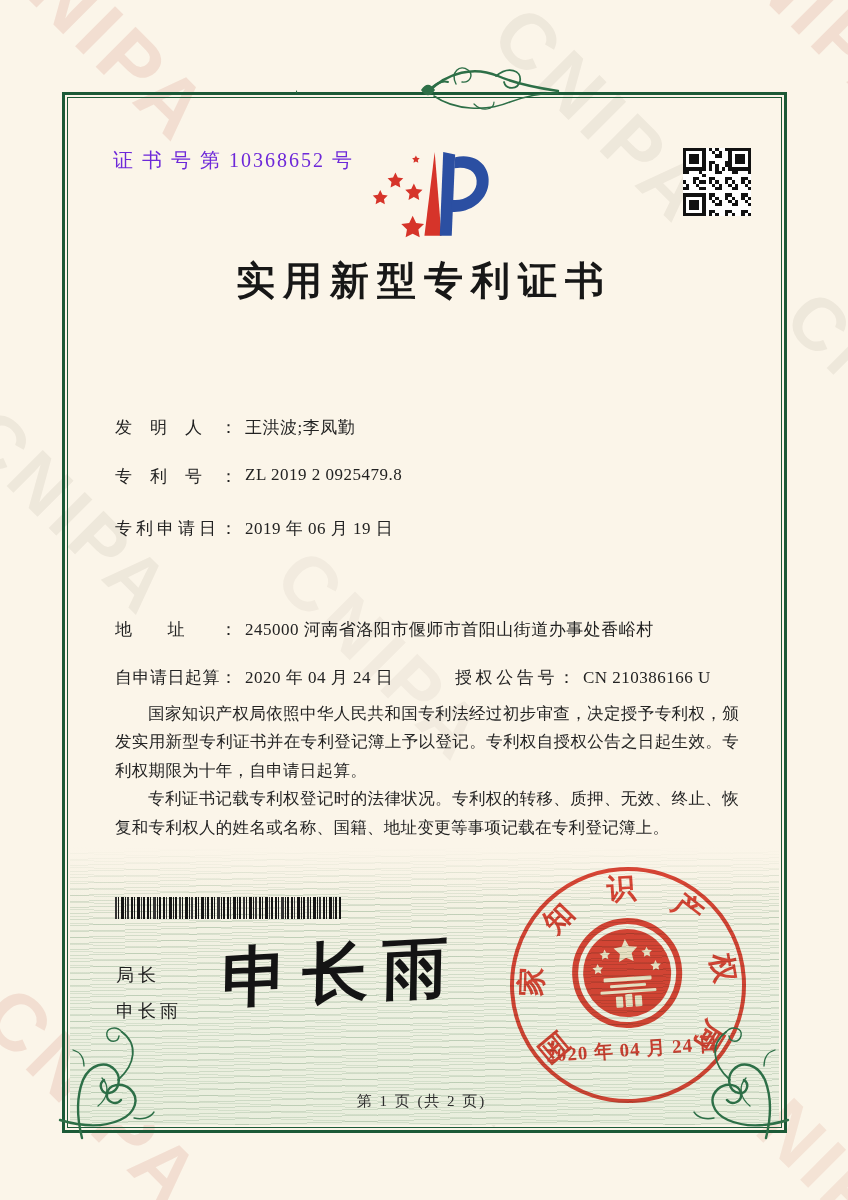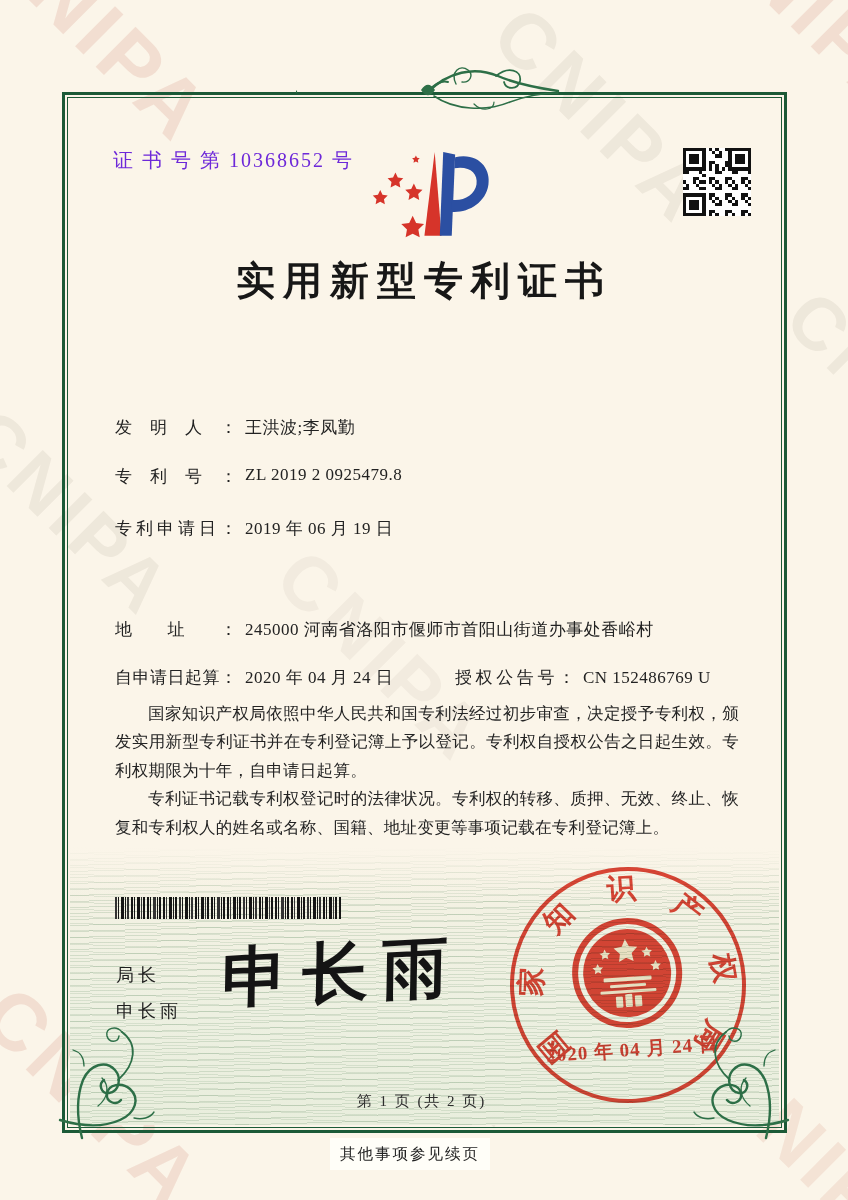--- a/index.html
+++ b/index.html
@@ -256,21 +256,21 @@
   </div>
   <div class="row" style="top:517px">
     <span class="flabel">专利申请日：</span><span class="fvalue">2019 年 06 月 19 日</span>
   </div>
   <div class="row" style="top:618px">
     <span class="flabel">地址：</span><span class="fvalue">245000 河南省洛阳市偃师市首阳山街道办事处香峪村</span>
   </div>
   <div class="row" style="top:666px">
     <span class="flabel">自申请日起算：</span><span class="fvalue">2020 年 04 月 24 日</span>
     <span class="second">
-      <span class="flabel2">授权公告号：</span><span class="fvalue">CN 152486769 U</span>
+      <span class="flabel2">授权公告号：</span><span class="fvalue">CN 210386166 U</span>
     </span>
   </div>
 
   <div class="bodytext">
     <p>国家知识产权局依照中华人民共和国专利法经过初步审查，决定授予专利权，颁发实用新型专利证书并在专利登记簿上予以登记。专利权自授权公告之日起生效。专利权期限为十年，自申请日起算。</p>
     <p>专利证书记载专利权登记时的法律状况。专利权的转移、质押、无效、终止、恢复和专利权人的姓名或名称、国籍、地址变更等事项记载在专利登记簿上。</p>
   </div>
 
   <div class="barcode" id="barcode"><i style="width:2px;background:#333"></i><i style="width:1px"></i><i style="width:1px;background:#151515"></i><i style="width:2px"></i><i style="width:3px;background:#151515"></i><i style="width:1px"></i><i style="width:1px;background:#151515"></i><i style="width:1px"></i><i style="width:2px;background:#333"></i><i style="width:2px"></i><i style="width:2px;background:#151515"></i><i style="width:1px"></i><i style="width:1px;background:#151515"></i><i style="width:2px"></i><i style="width:3px;background:#151515"></i><i style="width:1px"></i><i style="width:1px;background:#333"></i><i style="width:1px"></i><i style="width:2px;background:#151515"></i><i style="width:2px"></i><i style="width:2px;background:#151515"></i><i style="width:1px"></i><i style="width:1px;background:#151515"></i><i style="width:2px"></i><i style="width:3px;background:#333"></i><i style="width:1px"></i><i style="width:1px;background:#151515"></i><i style="width:1px"></i><i style="width:2px;background:#151515"></i><i style="width:2px"></i><i style="width:2px;background:#151515"></i><i style="width:1px"></i><i style="width:1px;background:#333"></i><i style="width:2px"></i><i style="width:3px;background:#151515"></i><i style="width:1px"></i><i style="width:1px;background:#151515"></i><i style="width:1px"></i><i style="width:2px;background:#151515"></i><i style="width:2px"></i><i style="width:2px;background:#333"></i><i style="width:1px"></i><i style="width:1px;background:#151515"></i><i style="width:2px"></i><i style="width:3px;background:#151515"></i><i style="width:1px"></i><i style="width:1px;background:#151515"></i><i style="width:1px"></i><i style="width:2px;background:#333"></i><i style="width:2px"></i><i style="width:2px;background:#151515"></i><i style="width:1px"></i><i style="width:1px;background:#151515"></i><i style="width:2px"></i><i style="width:3px;background:#151515"></i><i style="width:1px"></i><i style="width:1px;background:#333"></i><i style="width:1px"></i><i style="width:2px;background:#151515"></i><i style="width:2px"></i><i style="width:2px;background:#151515"></i><i style="width:1px"></i><i style="width:1px;background:#151515"></i><i style="width:2px"></i><i style="width:3px;background:#333"></i><i style="width:1px"></i><i style="width:1px;background:#151515"></i><i style="width:1px"></i><i style="width:2px;background:#151515"></i><i style="width:2px"></i><i style="width:2px;background:#151515"></i><i style="width:1px"></i><i style="width:1px;background:#333"></i><i style="width:2px"></i><i style="width:3px;background:#151515"></i><i style="width:1px"></i><i style="width:1px;background:#151515"></i><i style="width:1px"></i><i style="width:2px;background:#151515"></i><i style="width:2px"></i><i style="width:2px;background:#333"></i><i style="width:1px"></i><i style="width:1px;background:#151515"></i><i style="width:2px"></i><i style="width:3px;background:#151515"></i><i style="width:1px"></i><i style="width:1px;background:#151515"></i><i style="width:1px"></i><i style="width:2px;background:#333"></i><i style="width:2px"></i><i style="width:2px;background:#151515"></i><i style="width:1px"></i><i style="width:1px;background:#151515"></i><i style="width:2px"></i><i style="width:3px;background:#151515"></i><i style="width:1px"></i><i style="width:1px;background:#333"></i><i style="width:1px"></i><i style="width:2px;background:#151515"></i><i style="width:2px"></i><i style="width:2px;background:#151515"></i><i style="width:1px"></i><i style="width:1px;background:#151515"></i><i style="width:2px"></i><i style="width:3px;background:#333"></i><i style="width:1px"></i><i style="width:1px;background:#151515"></i><i style="width:1px"></i><i style="width:2px;background:#151515"></i><i style="width:2px"></i><i style="width:2px;background:#151515"></i><i style="width:1px"></i><i style="width:1px;background:#333"></i><i style="width:2px"></i><i style="width:3px;background:#151515"></i><i style="width:1px"></i><i style="width:1px;background:#151515"></i><i style="width:1px"></i><i style="width:2px;background:#151515"></i><i style="width:2px"></i><i style="width:2px;background:#333"></i><i style="width:1px"></i><i style="width:1px;background:#151515"></i><i style="width:2px"></i><i style="width:3px;background:#151515"></i><i style="width:1px"></i><i style="width:1px;background:#151515"></i><i style="width:1px"></i><i style="width:2px;background:#333"></i><i style="width:2px"></i><i style="width:2px;background:#151515"></i><i style="width:1px"></i><i style="width:1px;background:#151515"></i><i style="width:2px"></i><i style="width:3px;background:#151515"></i><i style="width:1px"></i><i style="width:1px;background:#333"></i><i style="width:1px"></i><i style="width:2px;background:#151515"></i><i style="width:2px"></i><i style="width:2px;background:#151515"></i><i style="width:1px"></i></div>
 
@@ -305,21 +305,20 @@
           <rect x="-13" y="23" width="7" height="11" rx="1"></rect>
           <rect x="6" y="23" width="7" height="11" rx="1"></rect>
           <rect x="-3.5" y="21" width="7" height="13" rx="1"></rect>
         </g>
       </svg>
     </div>
     <div class="seal-date">2020 年 04 月 24 日</div>
   </div>
 
   <div class="pagenum">第 1 页 (共 2 页)</div>
-  <div class="footer-box">其他事项参见续页</div>
 
   <div class="ornament" style="left:296px; top:60px; width:264px; height:64px;">
     <svg width="264" height="64" viewBox="0 0 264 64">
       <g stroke="#2d6f47" fill="none" stroke-linecap="round">
         <g>
           <path d="M132,32 C152,12 178,6 202,16 C220,24 242,28 262,31" stroke-width="2.4"></path>
           <path d="M200,16 C212,6 226,10 224,21 C222,30 210,30 208,22" stroke-width="1.8"></path>
           <path d="M138,36 C158,50 190,52 214,42 C230,36 248,33 262,33" stroke-width="1.6"></path>
           <path d="M160,24 C154,12 164,4 172,10 C178,15 174,23 166,22" stroke-width="1.4"></path>
           <path d="M178,44 C186,52 198,50 198,42" stroke-width="1.2"></path>

